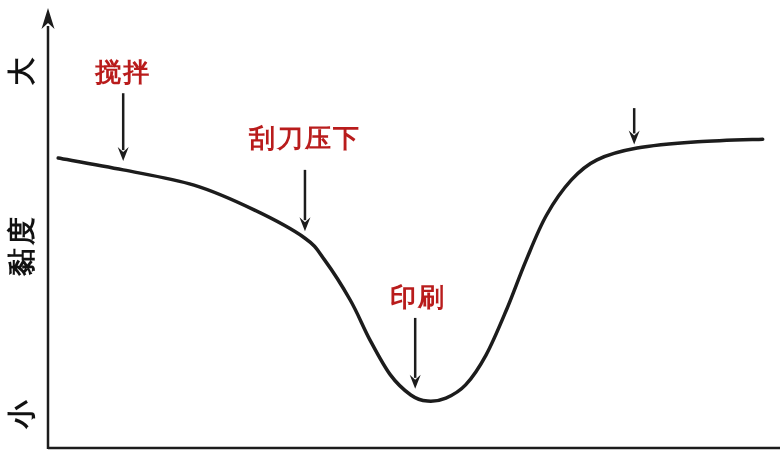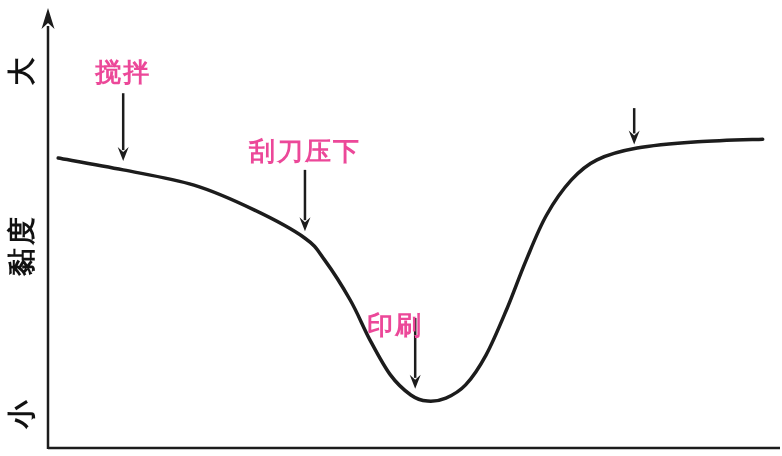--- a/index.html
+++ b/index.html
@@ -14,21 +14,21 @@
   .chart-svg {
     position: absolute;
     left: 0; top: 0;
     width: 782px; height: 456px;
   }
   .ann-label {
     position: absolute;
     transform: translate(-50%, -50%);
     font-weight: 700;
     font-size: 26px;
-    color: #ec4899;
+    color: #b91c1c;
     white-space: nowrap;
     letter-spacing: 2px;
   }
   .y-axis-label {
     position: absolute;
     transform: translate(-50%, -50%) rotate(-90deg);
     font-weight: 700;
     font-size: 28px;
     color: #111111;
     white-space: nowrap;
@@ -59,18 +59,18 @@
     </svg>
 
   <div class="y-axis-label" id="ylab-max">大</div>
 
   <div class="y-axis-label" id="ylab-name">黏度</div>
 
   <div class="y-axis-label" id="ylab-min">小</div>
 
   <div class="ann-label" id="ann-0" style="left: 123.19px; top: 72.196px;">搅拌</div>
 
-  <div class="ann-label" id="ann-1" style="left: 304.96px; top: 151px; text-align: center;">刮刀压下</div>
+  <div class="ann-label" id="ann-1" style="left: 304.96px; top: 138px; text-align: center;">刮刀压下</div>
 
-  <div class="ann-label" id="ann-2" style="left: 395px; top: 296.89px; margin-top: 28px;">印刷</div>
+  <div class="ann-label" id="ann-2" style="left: 418px; top: 296.89px;">印刷</div>
 
 
 </div>
 
 </body></html>

